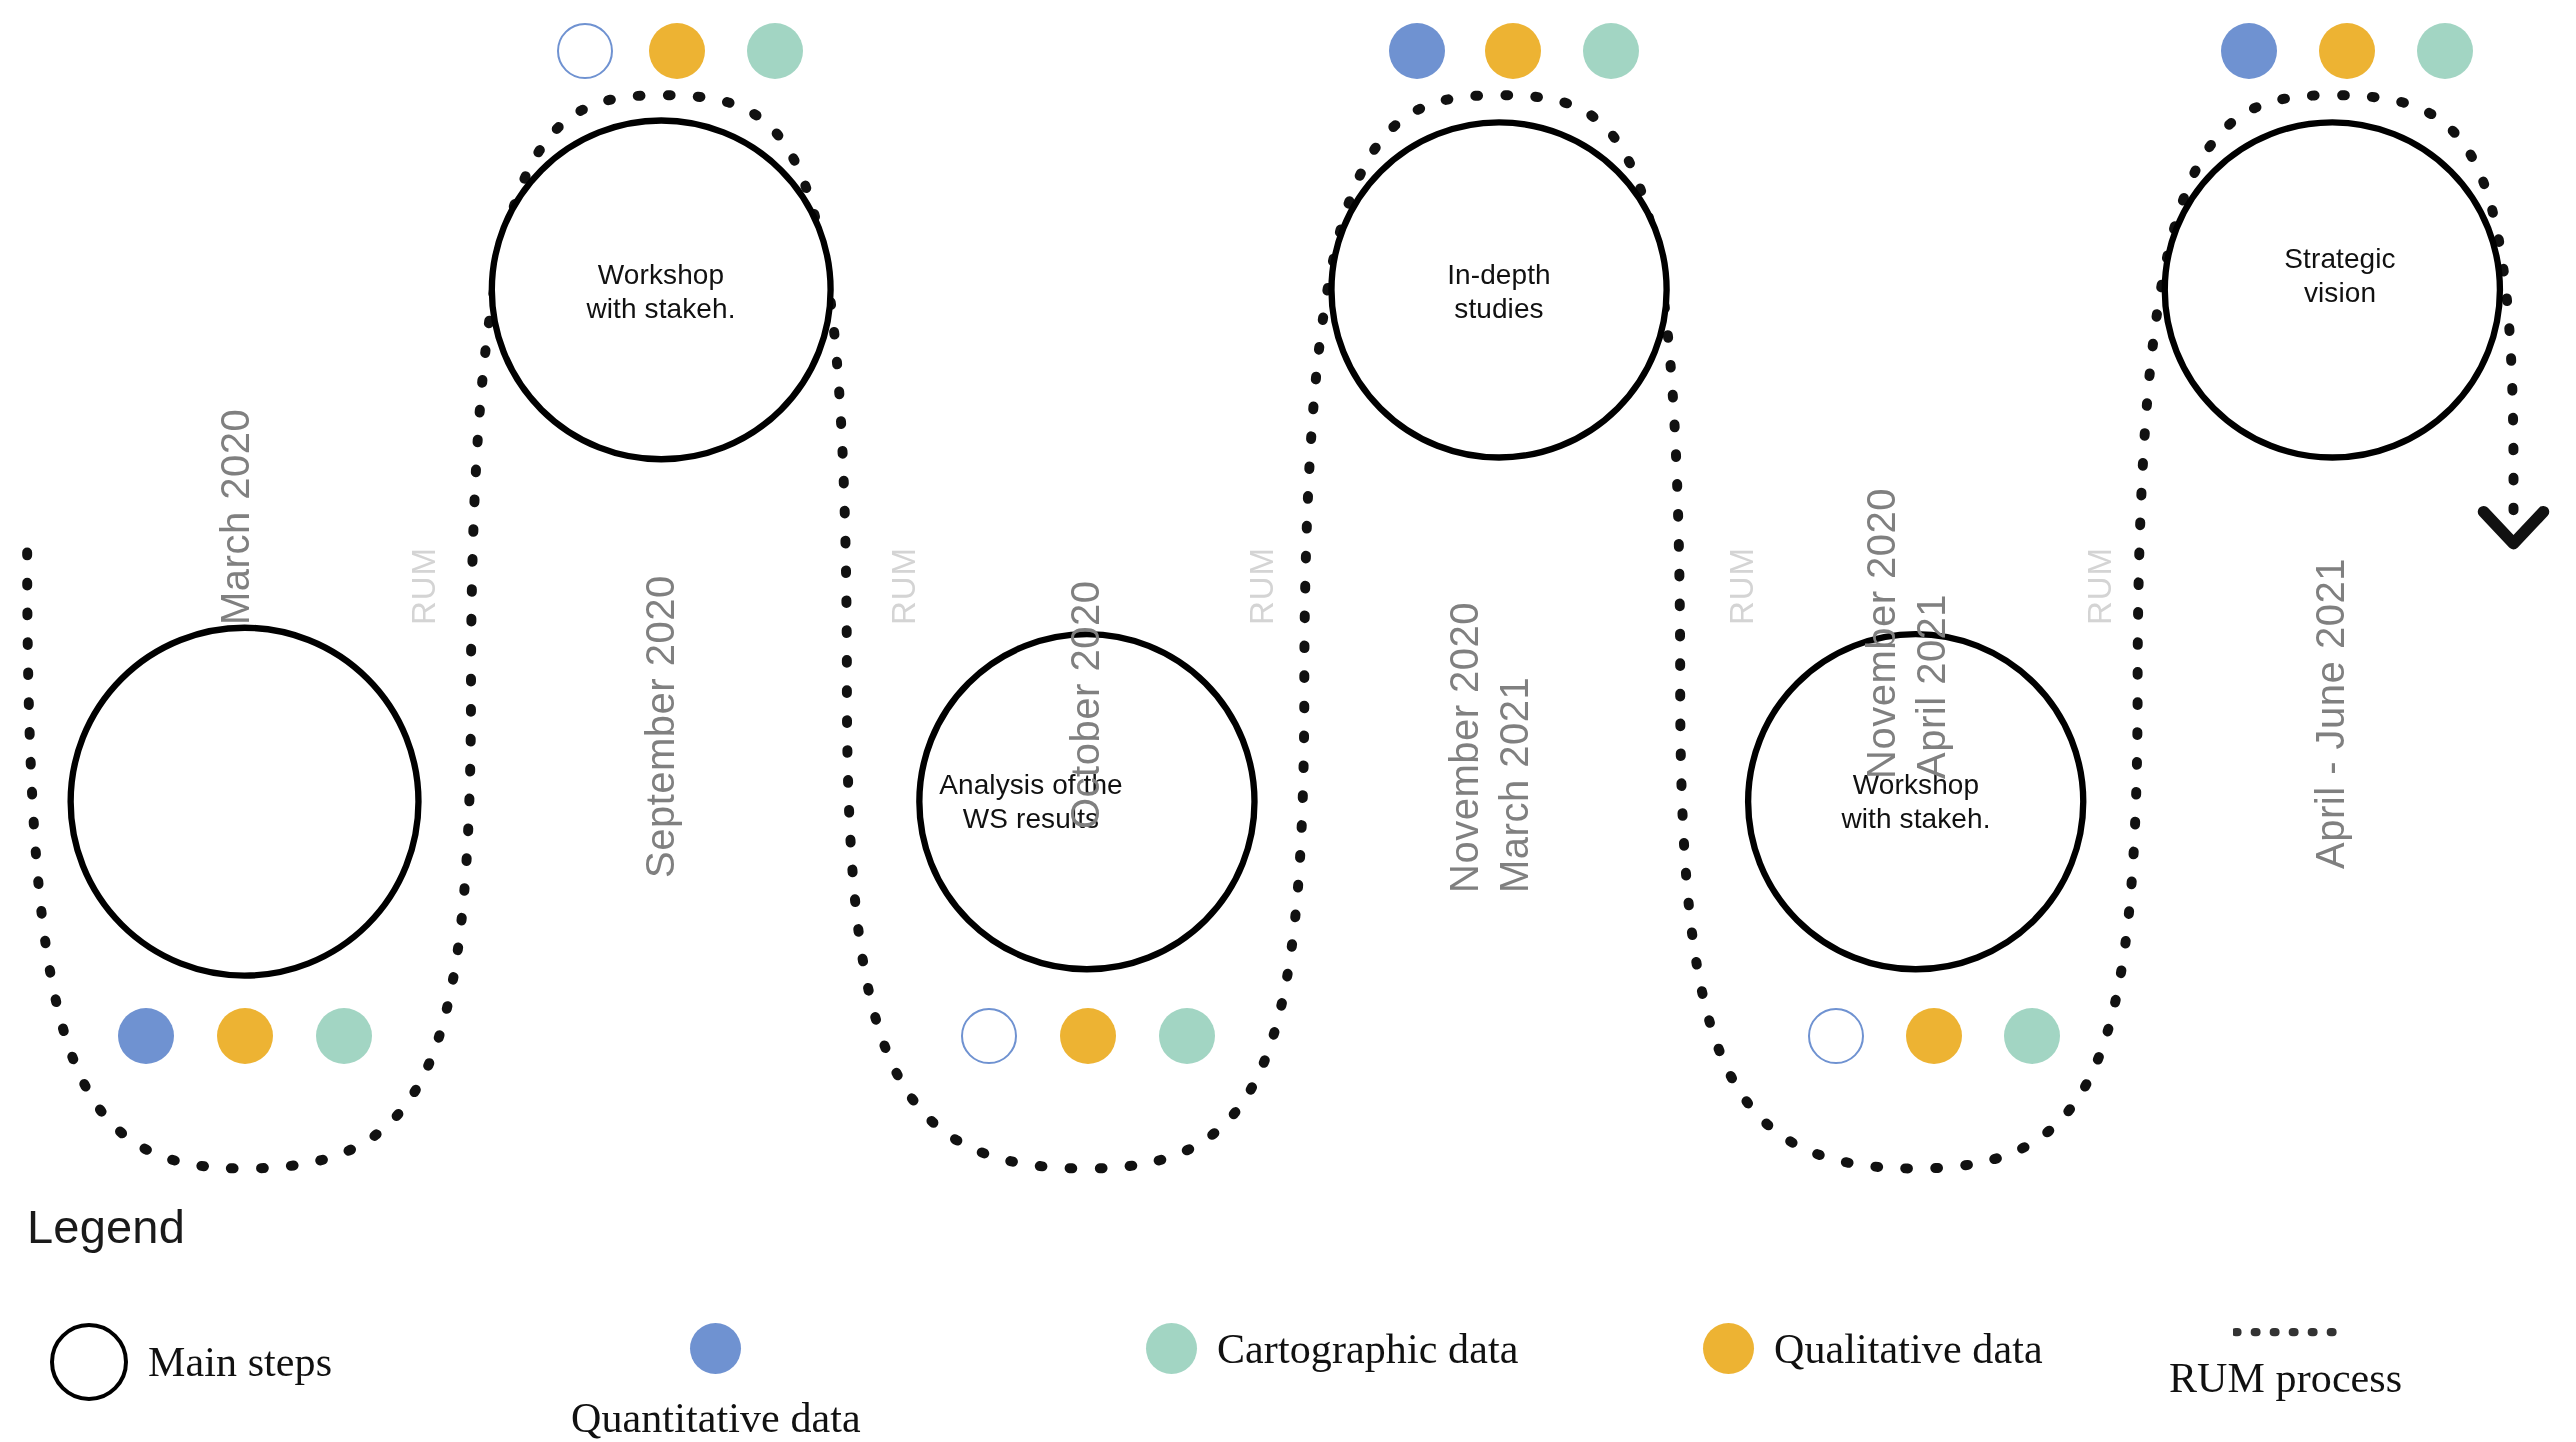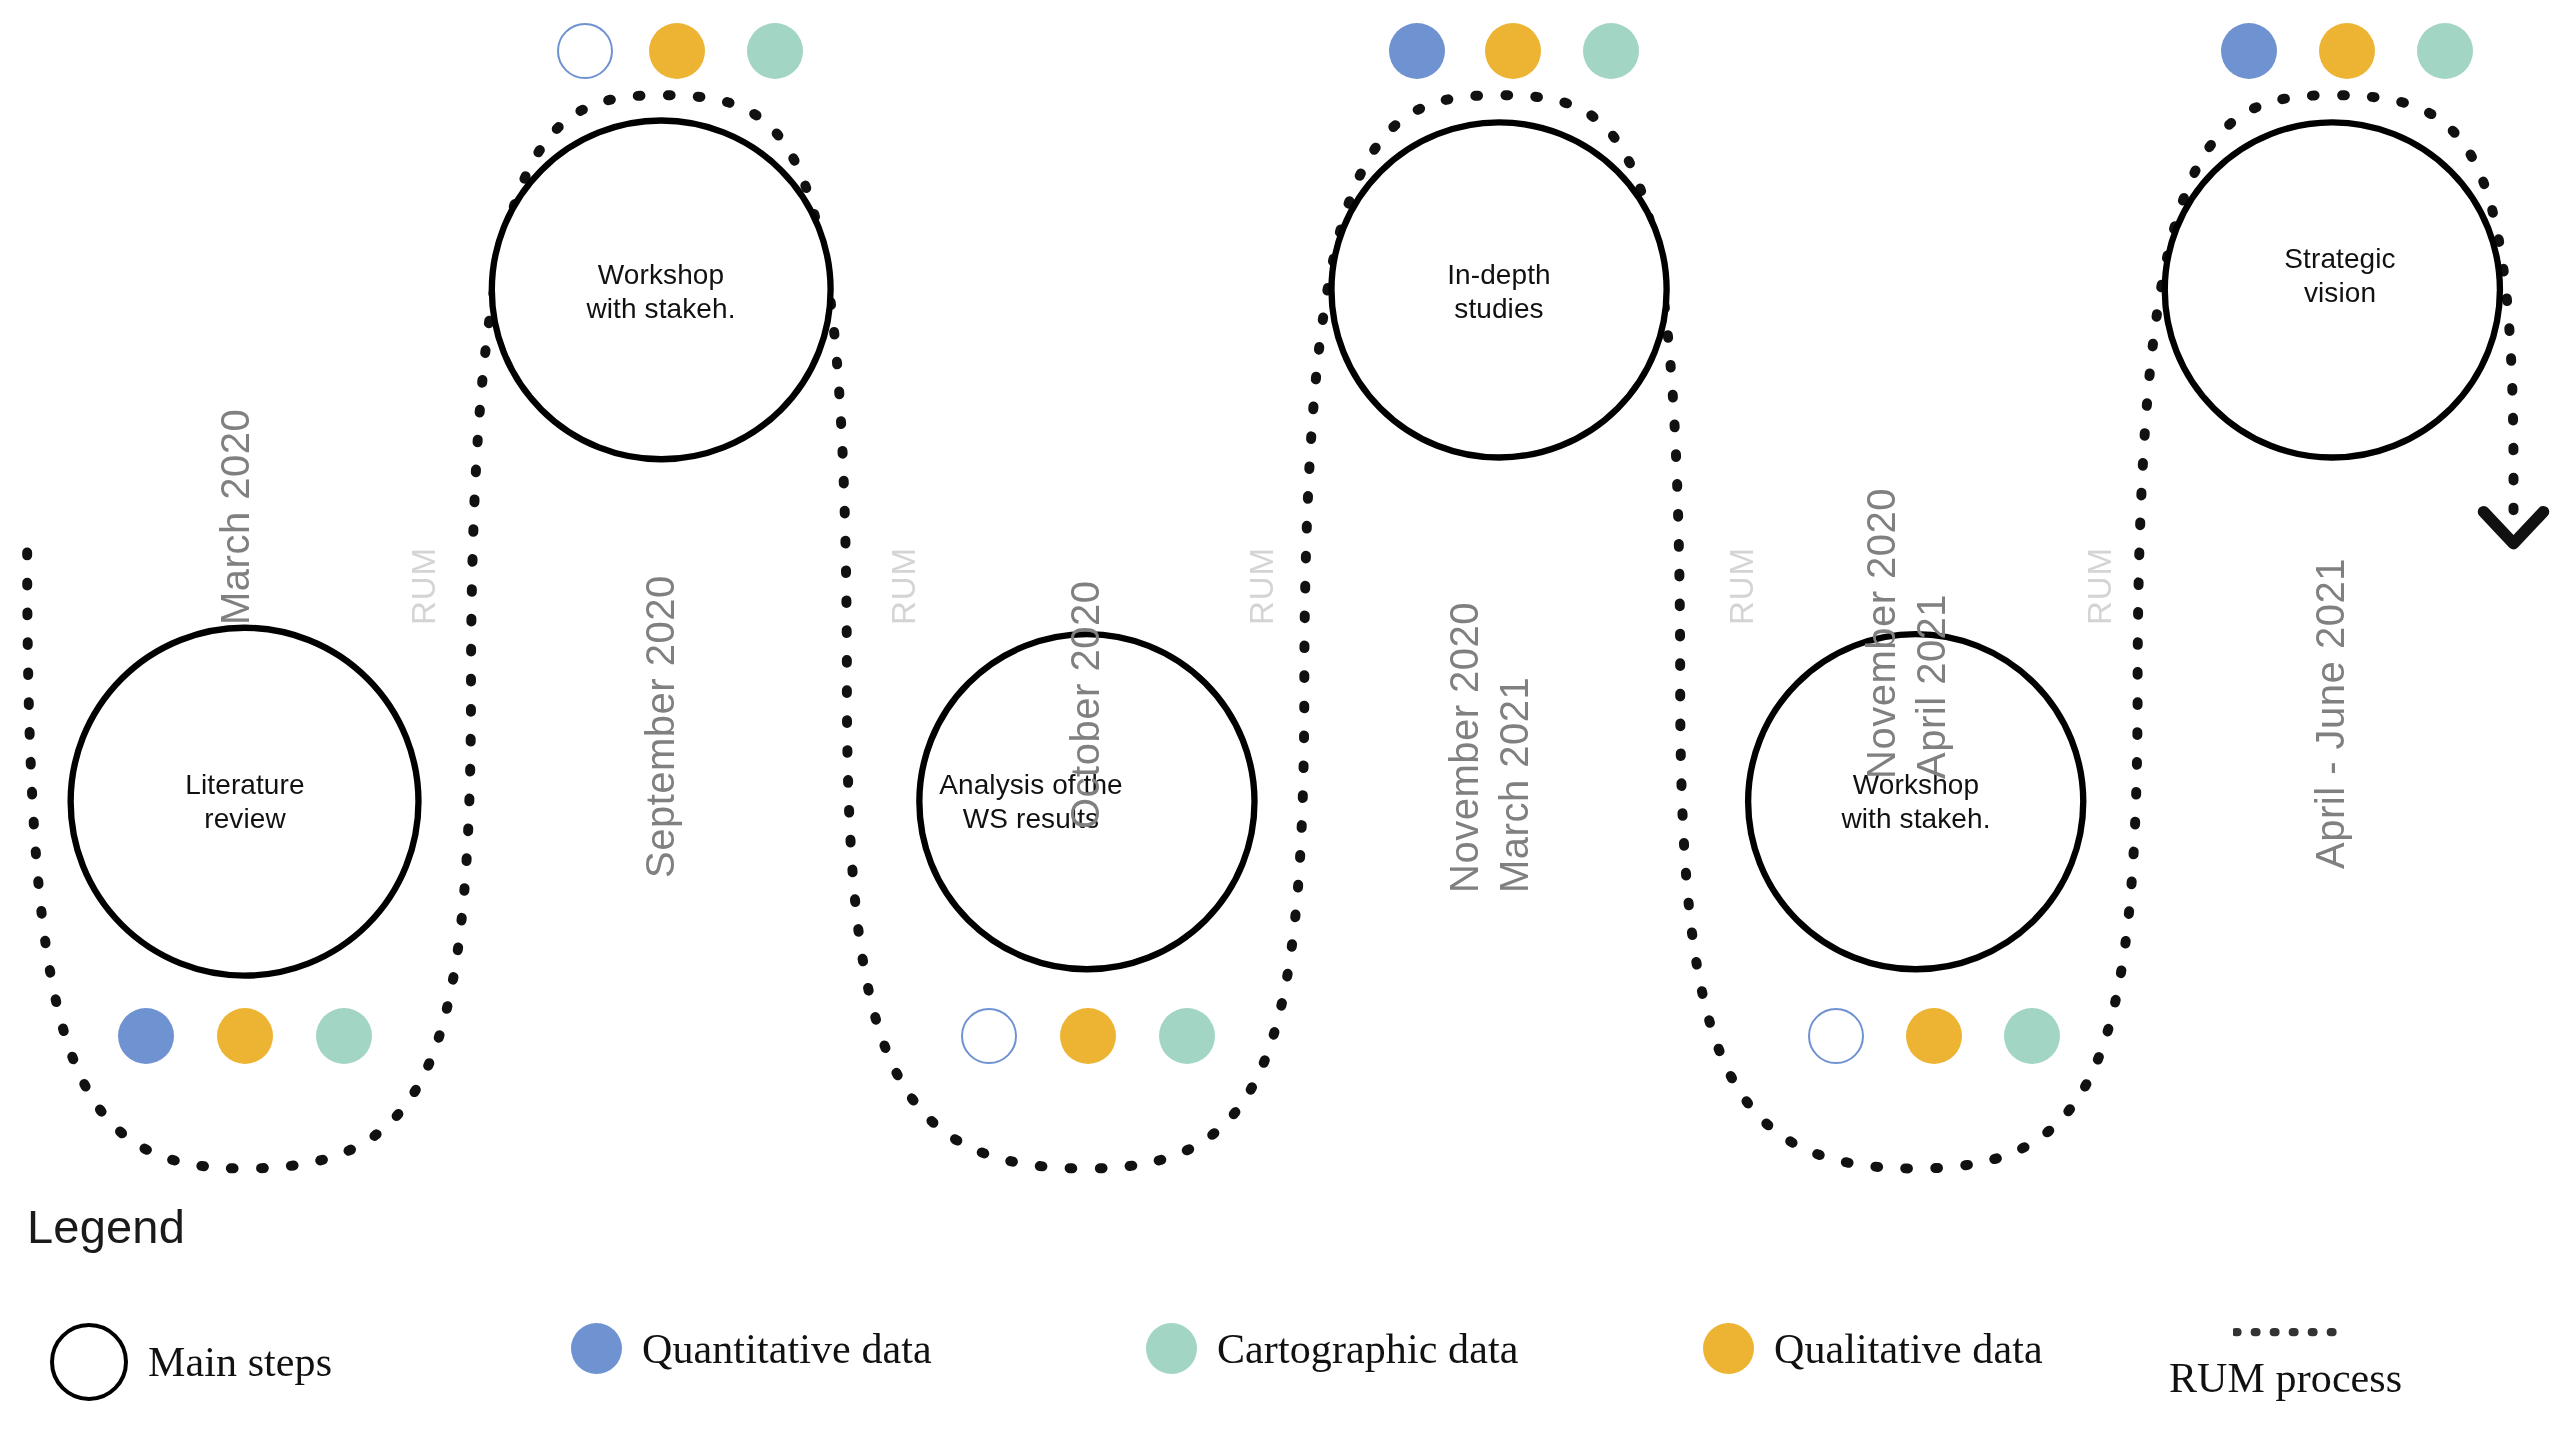--- a/index.html
+++ b/index.html
@@ -154,24 +154,20 @@
     </g>
 
     <circle cx="270" cy="885" r="192" fill="#ffffff" stroke="#000000" stroke-width="7"></circle>
     <circle cx="730" cy="320" r="187" fill="#ffffff" stroke="#000000" stroke-width="7"></circle>
     <circle cx="1200" cy="885" r="185" fill="#ffffff" stroke="#000000" stroke-width="7"></circle>
     <circle cx="1655" cy="320" r="185" fill="#ffffff" stroke="#000000" stroke-width="7"></circle>
     <circle cx="2115" cy="885" r="185" fill="#ffffff" stroke="#000000" stroke-width="7"></circle>
     <circle cx="2575" cy="320" r="185" fill="#ffffff" stroke="#000000" stroke-width="7"></circle>
   </svg>
 
-  <div class="step-label" style="left:245px;top:802px;">
-    <div>Literature</div>
-    <div>review</div>
-  </div>
 
   <div class="step-label" style="left:661px;top:292px;">
     <div>Workshop</div>
     <div>with stakeh.</div>
   </div>
 
   <div class="step-label" style="left:1031px;top:802px;">
     <div>Analysis of the</div>
     <div>WS results</div>
   </div>
@@ -241,21 +237,21 @@
 
   <div id="legend">
 
     <div id="legend-title">Legend</div>
 
     <div class="legend-row" style="left:50px;">
       <div class="legend-circle-outline"></div>
       <div class="legend-text">Main steps</div>
     </div>
 
-    <div class="legend-row" style="left:571px;">
+    <div class="legend-row" style="left:571px;flex-direction:column;">
       <div class="legend-dot" style="background:#6f92d1;"></div>
       <div class="legend-text">Quantitative data</div>
     </div>
 
     <div class="legend-row" style="left:1146px;">
       <div class="legend-dot" style="background:#a2d5c3;"></div>
       <div class="legend-text">Cartographic data</div>
     </div>
 
     <div class="legend-row" style="left:1703px;">

